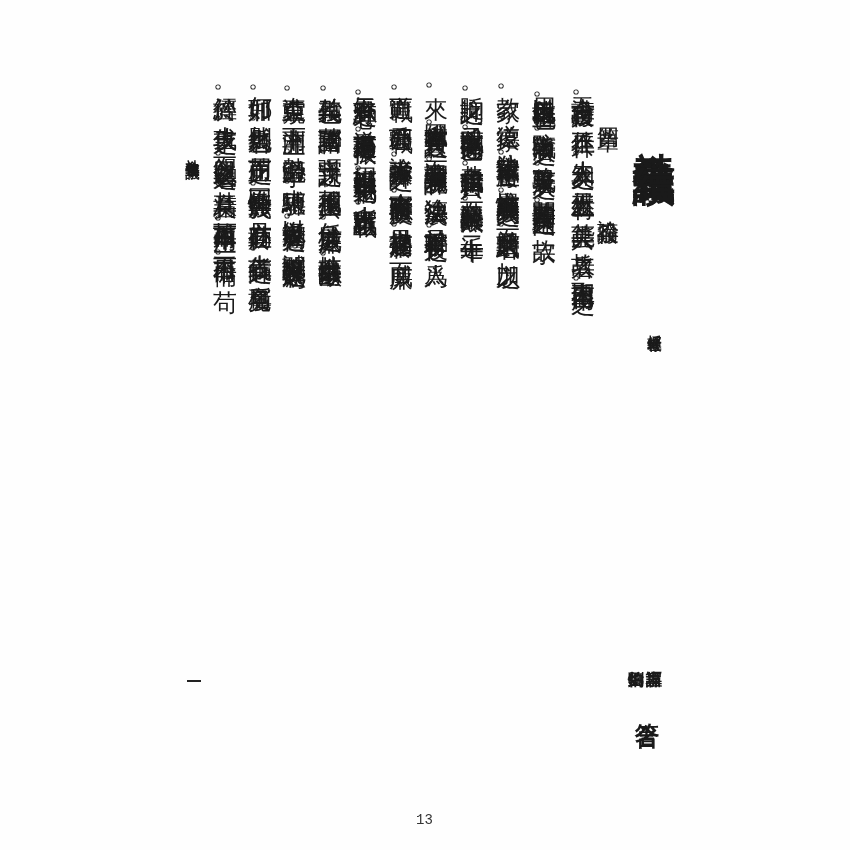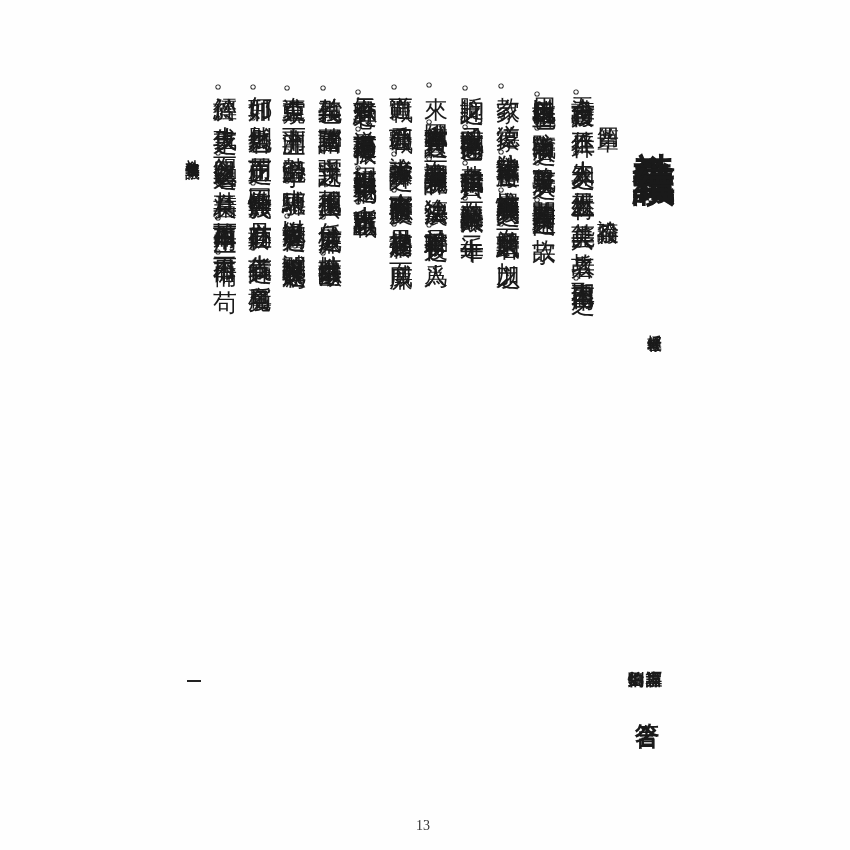--- a/index.html
+++ b/index.html
@@ -11,21 +11,21 @@
   .body-col { font-size: 24px; letter-spacing: 1.2px; top: 78px; }
   .title { font-size: 42px; font-weight: bold; top: 118px; left: 633px; letter-spacing: 2px; }
   .title-source { font-size: 14px; font-weight: bold; top: 324px; left: 648px; letter-spacing: 1px; }
   .chapter { font-size: 22px; top: 110px; left: 597px; letter-spacing: 1px; }
   .chapter-heading { font-size: 22px; top: 202px; left: 597px; letter-spacing: 1px; }
   .author-block { position: absolute; top: 658px; left: 628px; display: flex; flex-direction: row-reverse; gap: 2px; }
   .author { font-size: 16px; writing-mode: vertical-rl; text-orientation: upright; letter-spacing: 0; line-height: 1; font-weight: bold; }
   .author-role { position: absolute; top: 704px; left: 635px; font-size: 24px; font-weight: bold; }
   .running-head { font-size: 14px; font-weight: bold; top: 148px; left: 186px; letter-spacing: 1px; }
   .folio-mark { position: absolute; left: 187px; top: 680px; width: 14px; height: 2px; background: #222; }
-  .page-number { position: absolute; left: 416px; top: 812px; font-family: Liberation Serif, serif; font-size: 14px; color: #333; margin-top: 6px; }
+  .page-number { position: absolute; left: 416px; top: 812px; font-family: Liberation Mono, monospace; font-size: 14px; color: #333; }
 </style>
 </head>
 <body>
 
 <div class="page">
 
   <div class="col title">社會主義平議續</div>
   <div class="col title-source">採經世報</div>
 
   <div class="col chapter">第四章</div>

